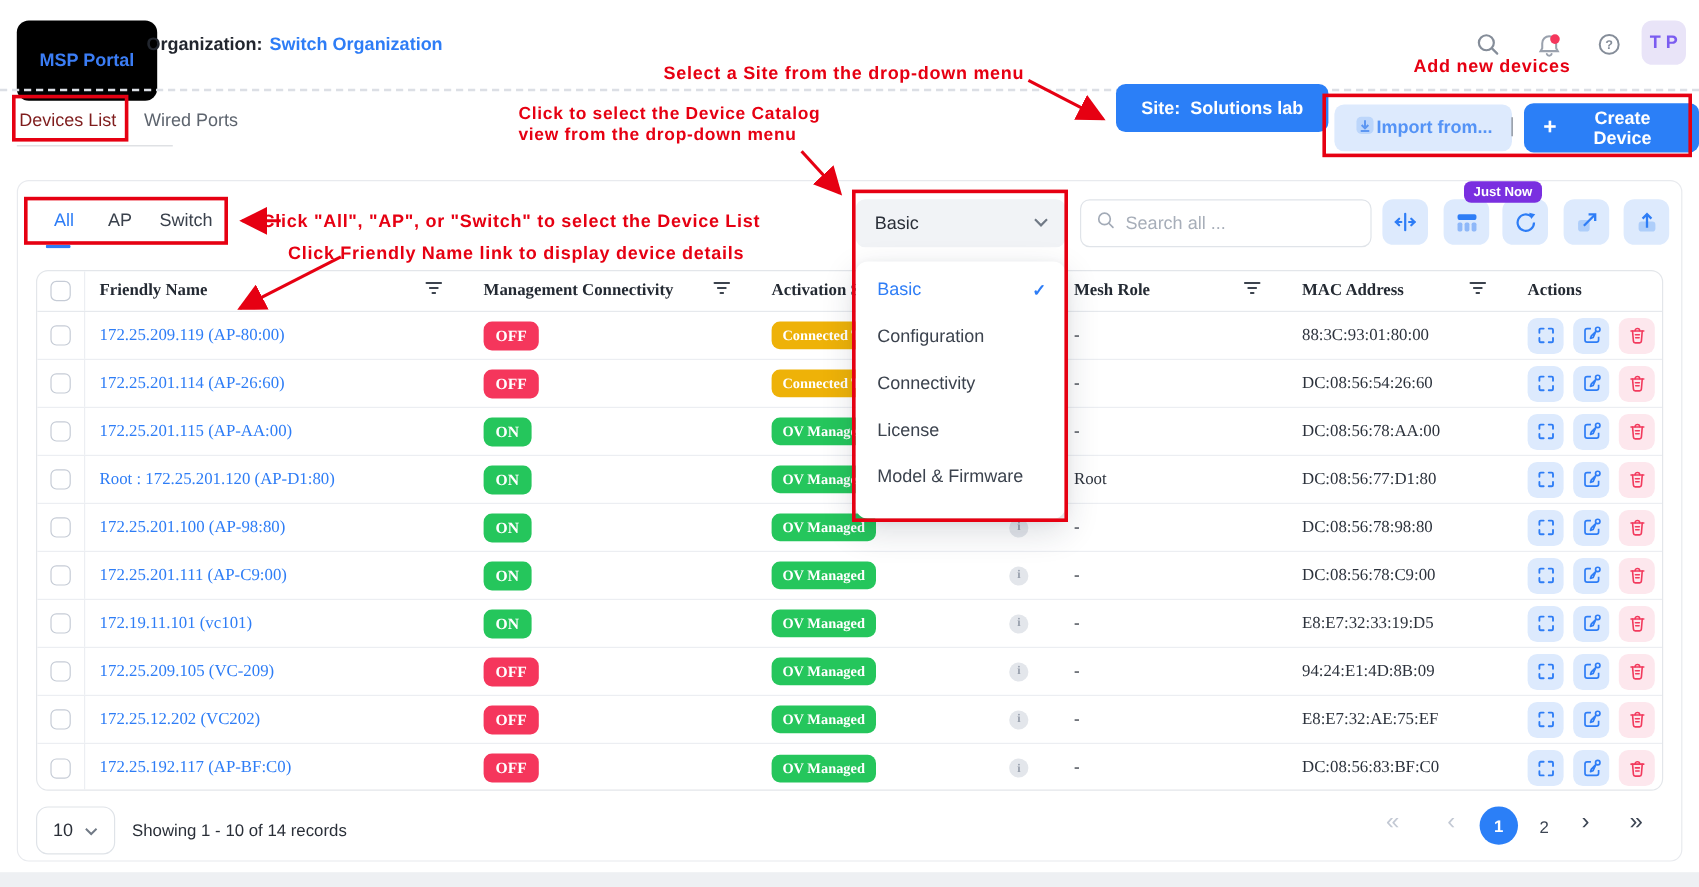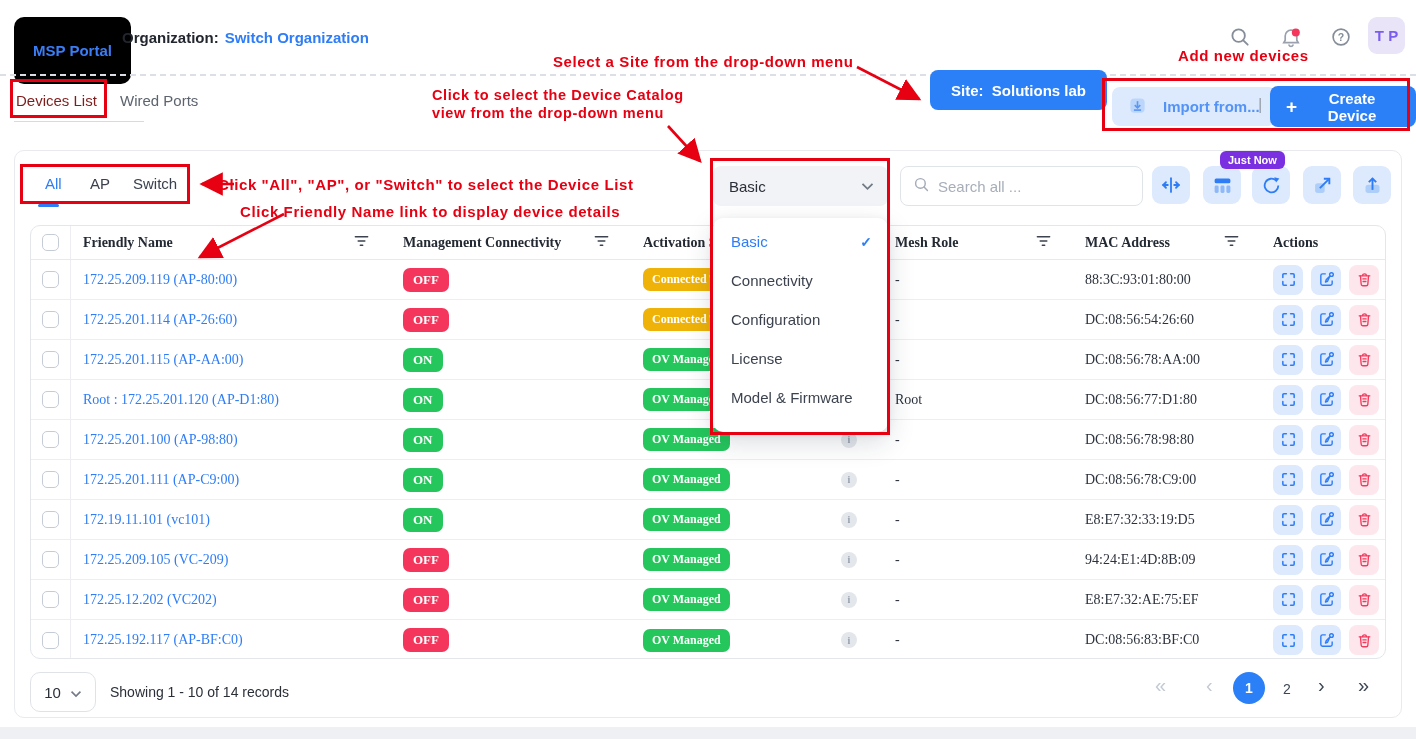--- a/index.html
+++ b/index.html
@@ -14,21 +14,21 @@
   .top-ico { top:26px; width:22px; height:22px; cursor:pointer; }
   .avatar { left:1368px; top:17px; width:37px; height:37px; background:#e9e4f8; color:#7b5cf0; font-weight:700; font-size:15px; border-radius:9px; display:flex; align-items:center; justify-content:center; cursor:pointer; }
   .dashed-sep { left:0; top:74px; width:1416px; border-top:2px dashed #dcdfe5; }
 
   
   .tab { top:92px; font-size:15px; cursor:pointer; }
   .tab.active { color:#7f1d1d; }
   .tab.idle { color:#5d646e; }
   .tabline { left:14px; top:121px; width:130px; border-top:1px solid #d7dade; }
   .btn-site { left:930px; top:70px; height:40px; padding:0 21px; background:#2b7ff7; color:#fff; font-weight:700; font-size:15px; border:none; border-radius:8px; cursor:pointer; }
-  .btn-import { left:1112px; top:87px; height:39px; padding:0 16px; background:#ddeafd; color:#5493f6; font-weight:700; font-size:15px; border:none; border-radius:8px; cursor:pointer; display:flex; align-items:center; gap:16px; }
+  .btn-import { left:1112px; top:87px; height:39px; padding:0 16px; background:#ddeafd; color:#5493f6; font-weight:700; font-size:15px; border:none; border-radius:8px; cursor:pointer; display:flex; align-items:center; gap:0; }
   .grp-sep { left:1258px; top:95px; color:#9aa1ab; font-size:17px; }
   .btn-create { left:1270px; top:86px; height:41px; padding:0 16px; background:#2b7ff7; color:#fff; font-weight:700; font-size:15px; border:none; border-radius:8px; cursor:pointer; display:flex; align-items:center; gap:7px; }
   .plus-glyph { font-size:19px; font-weight:700; line-height:1; }
 
   
   .card { left:14px; top:150px; width:1388px; height:568px; background:#fff; border:1px solid #e8eaee; border-radius:10px; }
 
   .ftab { top:175px; font-size:15px; font-weight:400; cursor:pointer; color:#3a414c; }
   .ftab.active { color:#2e7df6; }
   .ftab-underline { left:38px; top:204px; width:21px; border-top:3px solid #2e7df6; border-radius:2px; }
@@ -707,26 +707,26 @@
   <span class="abs pg on" style="left:1318px">›</span>
   <span class="abs pg on" style="left:1358px">»</span>
 
   <div class="abs dd-panel" id="dd-panel">
     <div class="dd-item selected">
       <span class="dd-label">Basic</span>
       <span class="dd-check">✓</span>
     </div>
 
     <div class="dd-item">
+      <span class="dd-label">Configuration</span>
+      <span class="dd-check"></span>
+    </div>
+
+    <div class="dd-item">
       <span class="dd-label">Connectivity</span>
-      <span class="dd-check"></span>
-    </div>
-
-    <div class="dd-item">
-      <span class="dd-label">Configuration</span>
       <span class="dd-check"></span>
     </div>
 
     <div class="dd-item">
       <span class="dd-label">License</span>
       <span class="dd-check"></span>
     </div>
 
     <div class="dd-item">
       <span class="dd-label">Model &amp; Firmware</span>

